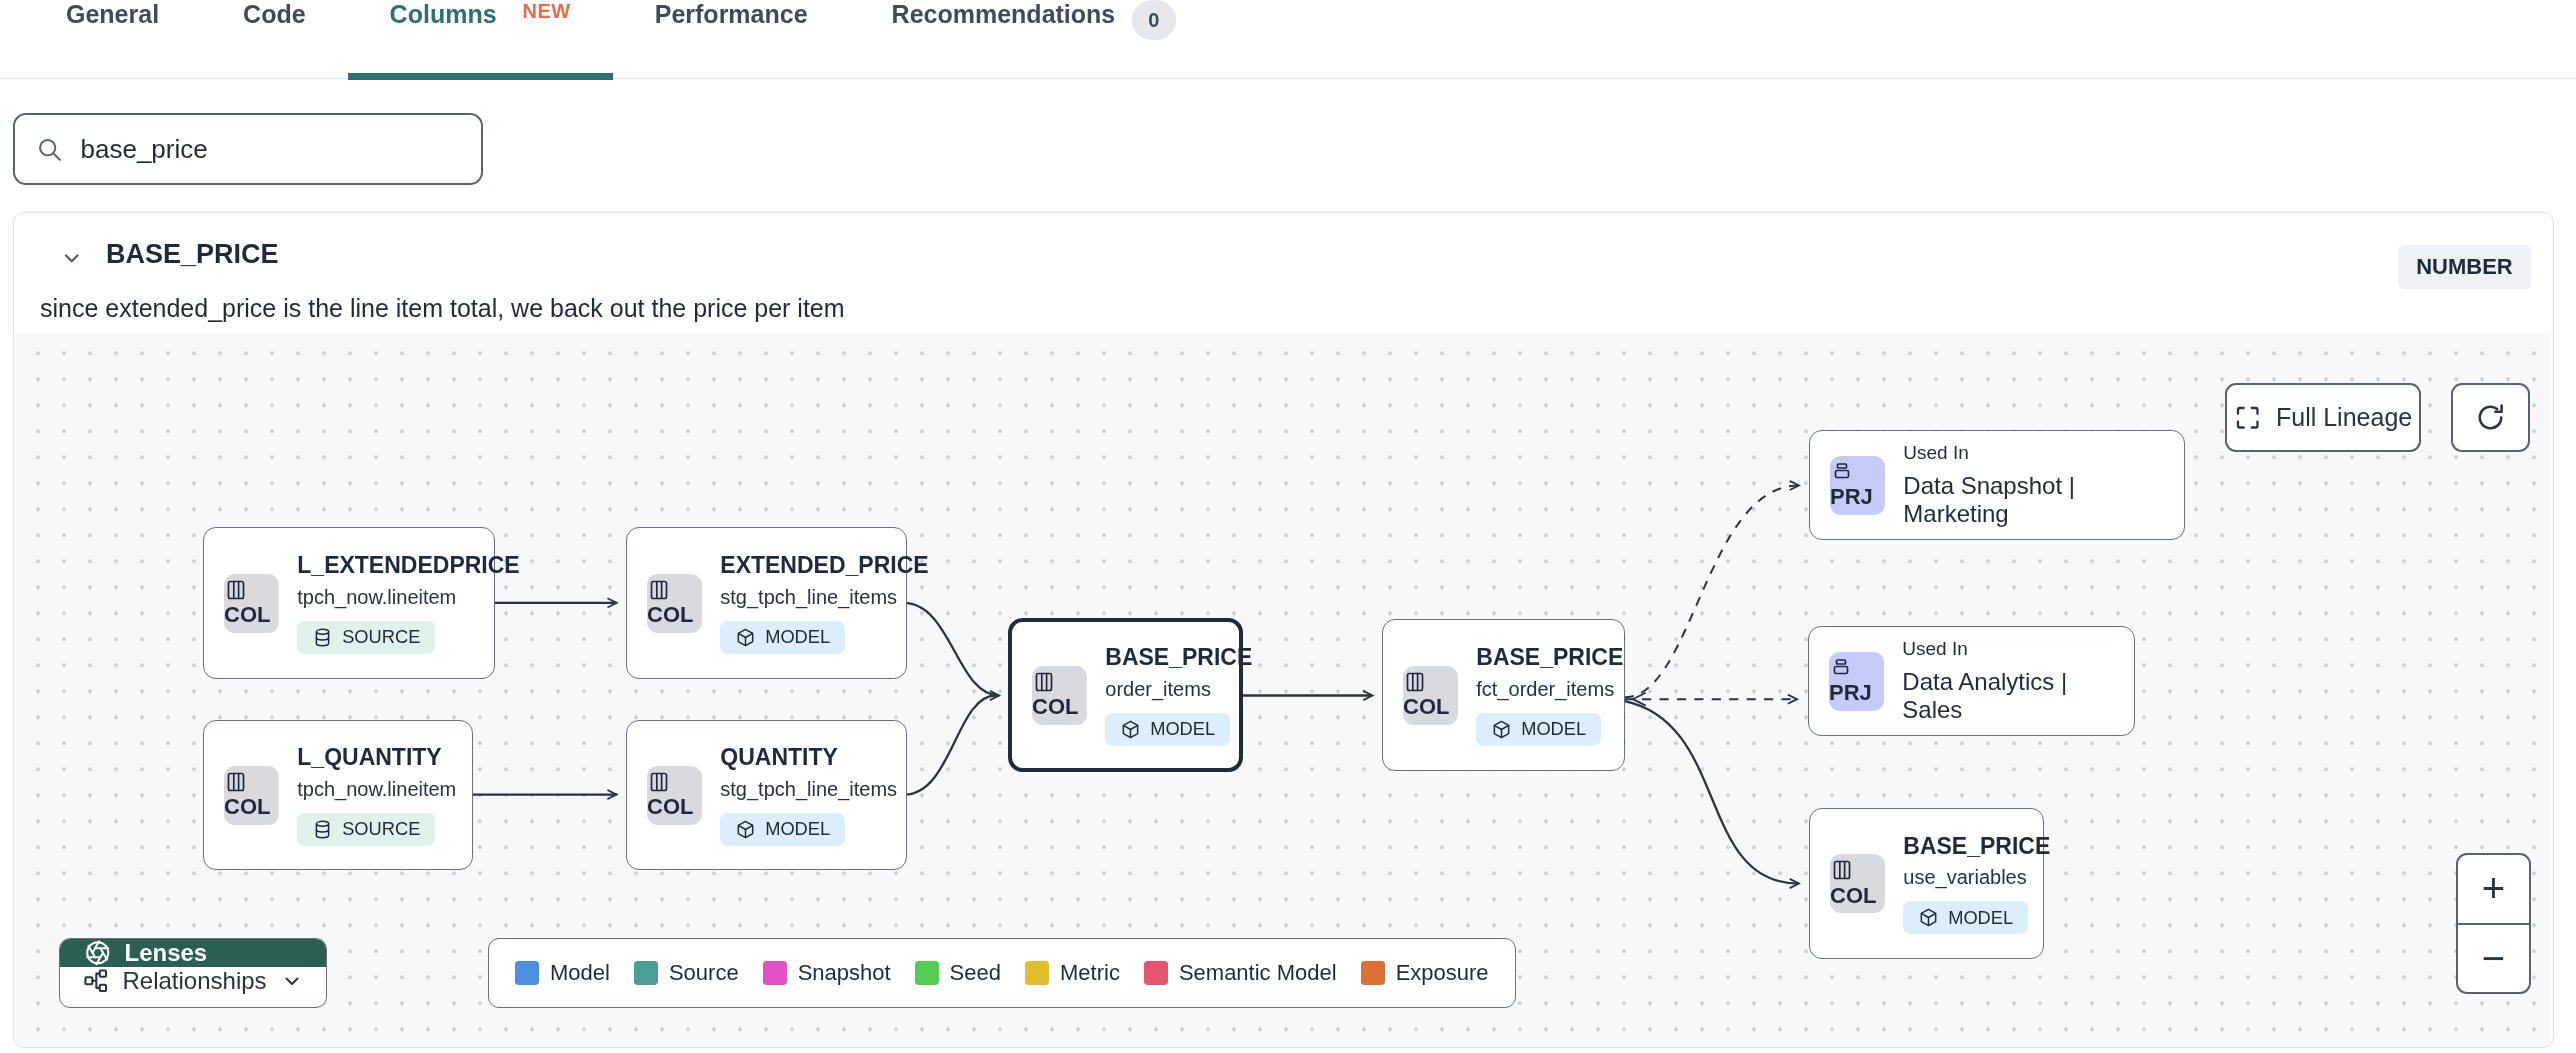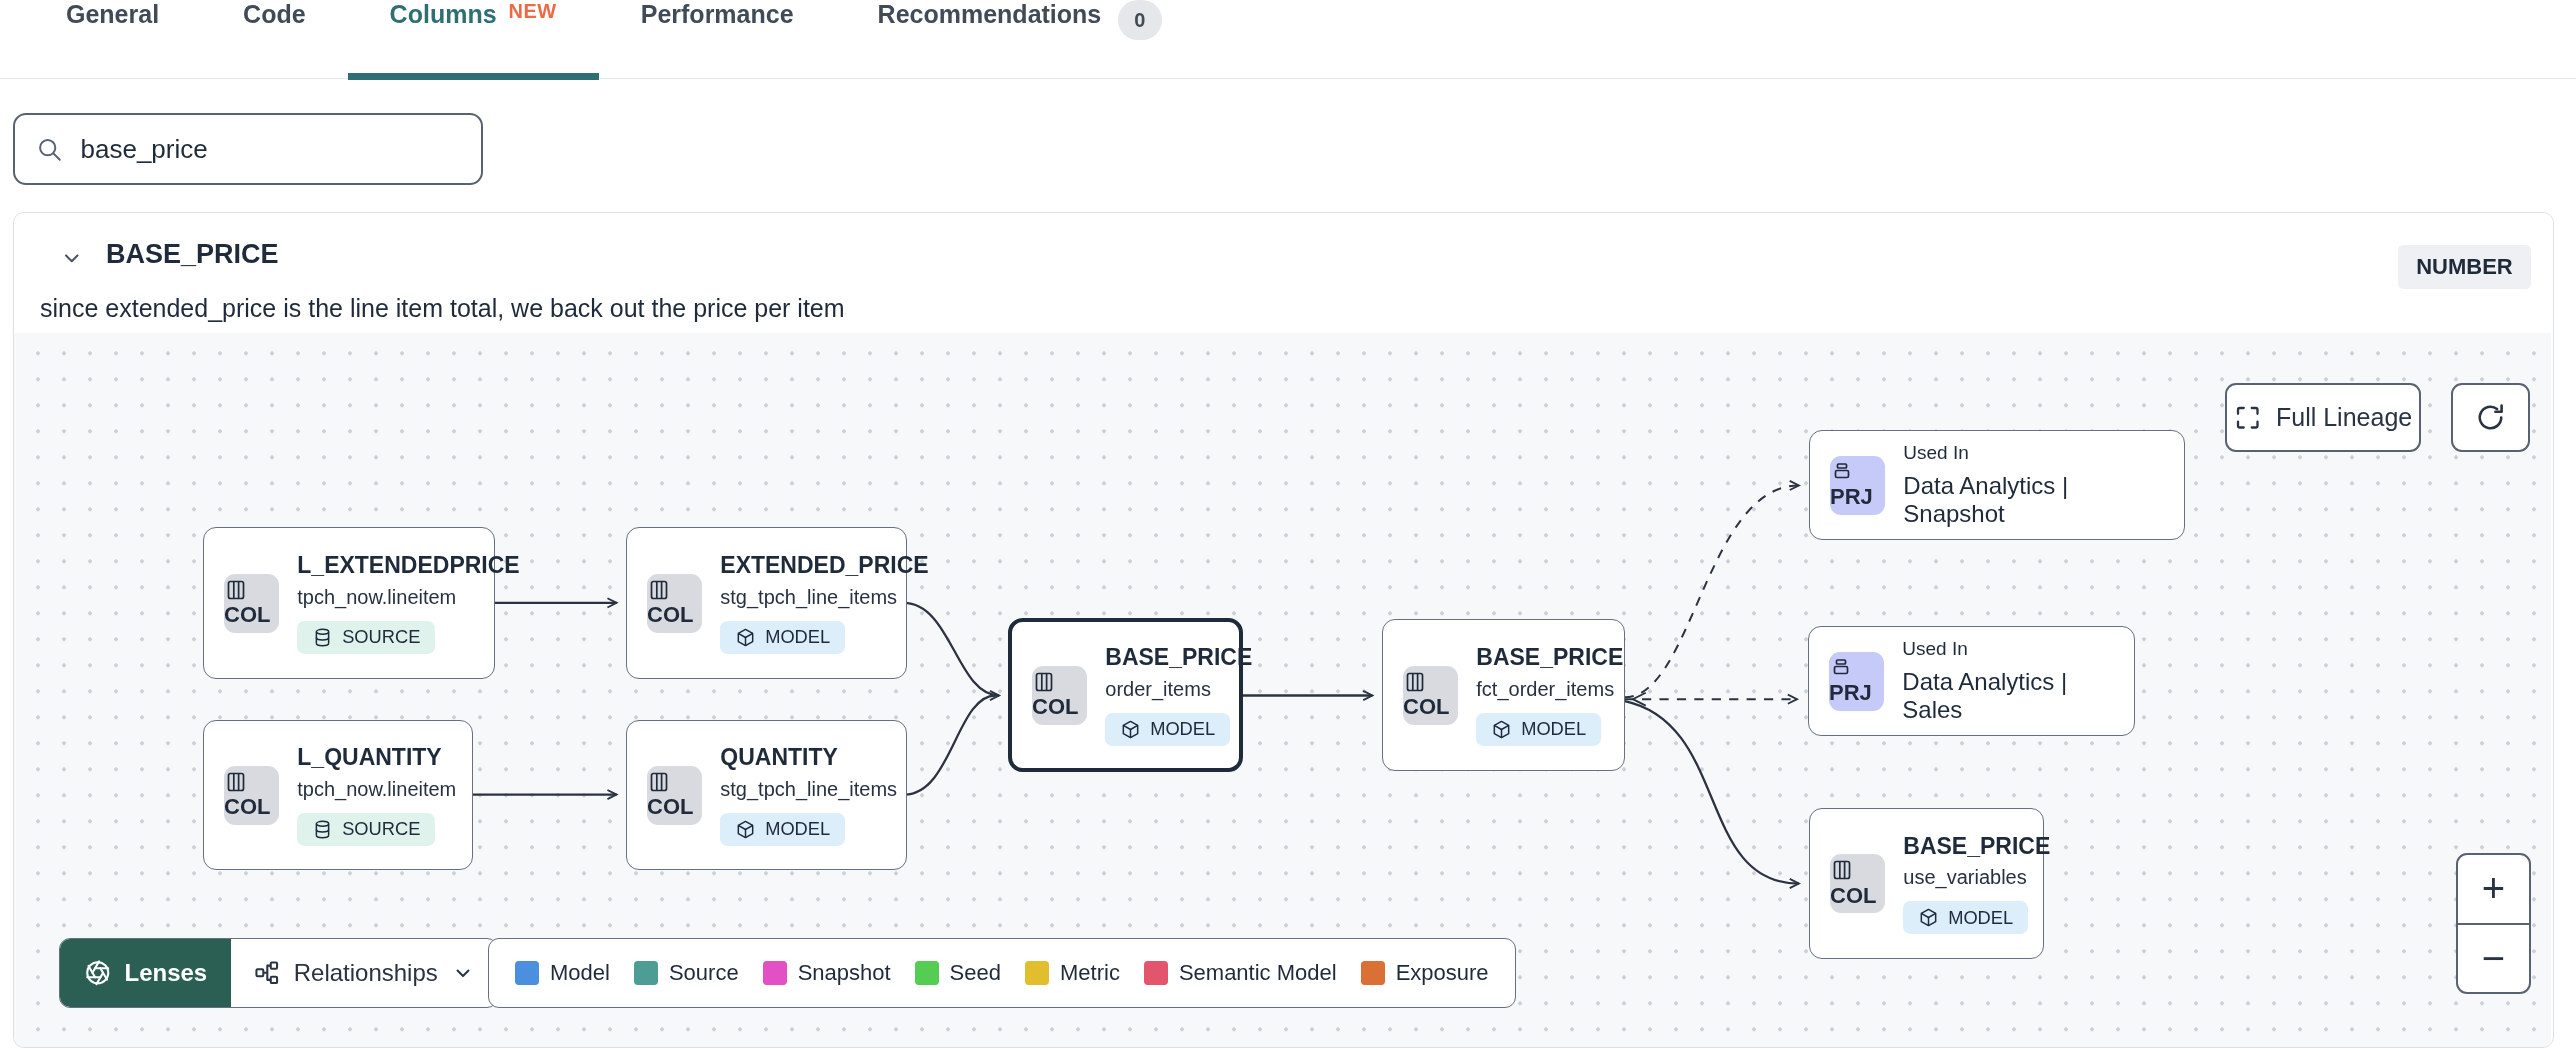--- a/index.html
+++ b/index.html
@@ -8,21 +8,21 @@
   body { position:relative; }
 
   
   .tabs { position:absolute; top:0; left:0; right:0; height:79px;
     border-bottom:1.8px solid #e6e9ec; display:flex; align-items:stretch; padding-left:24px; }
   .tab { position:relative; display:flex; align-items:flex-start; padding:0 42px;
     font-size:25px; font-weight:600; color:#414b57; cursor:pointer; }
   .tab.active { color:#2e6f74; }
   .tab.active::after { content:""; position:absolute; left:0; right:0; bottom:-1.8px;
     height:6.4px; background:#2e6f74; }
-  .tab .new-badge { margin-left:12px; font-size:20px; font-weight:700; color:#ed6a45; letter-spacing:0.5px; }
+  .tab .new-badge { margin-left:26px; font-size:20px; font-weight:700; color:#ed6a45; letter-spacing:0.5px; }
   .tab .count-pill { margin-left:16.5px; background:#e5e7ea; color:#414b57; border-radius:22px;
     min-width:44px; height:40px; display:flex; align-items:center; justify-content:center;
     font-size:20px; font-weight:600; padding:0 13px; }
 
   
   .search { position:absolute; top:113px; left:13px; width:470px; height:72px;
     border:2.3px solid #596270; border-radius:13px; background:#fff;
     display:flex; align-items:center; padding:0 20px; gap:16.5px; }
   .search input { border:none; outline:none; font-size:26px; color:#1f2a3a; width:100%;
     font-family:"Liberation Sans", sans-serif; background:transparent; }
@@ -66,21 +66,21 @@
   .btn { position:absolute; z-index:3; background:#fff; border:2.3px solid #596270;
     border-radius:11px; display:flex; align-items:center; justify-content:center;
     gap:14.7px; font-size:25px; font-weight:500; color:#2a3342; cursor:pointer; }
   .zoomctl { position:absolute; z-index:3; width:75px; height:141px; background:#fff;
     border:2.3px solid #596270; border-radius:11px; display:flex; flex-direction:column; overflow:hidden; }
   .zoomctl .zbtn { flex:1; display:flex; align-items:center; justify-content:center;
     font-size:40px; color:#2a3342; cursor:pointer; }
   .zoomctl .zbtn:first-child { border-bottom:2.3px solid #596270; }
 
   .tgroup { position:absolute; z-index:3; height:70px; display:flex; align-items:stretch;
-    border:1.8px solid #667081; border-radius:11px; overflow:hidden; background:#fff; }
+    border:1.8px solid #667081; border-radius:11px; overflow:hidden; background:#fff;flex-direction:column; }
   .lenses { background:#2b5f54; color:#fff; display:flex; align-items:center; gap:13px;
     padding:0 24px; font-size:24px; font-weight:600; cursor:pointer; }
   .rel { display:flex; align-items:center; gap:13px; padding:0 22px; font-size:24px;
     color:#2a3342; cursor:pointer; }
 
   .legend { position:absolute; z-index:3; height:70px; display:flex; align-items:center;
     gap:24px; padding:0 26px; background:#fff; border:1.8px solid #667081; border-radius:11px;
     font-size:22px; color:#1f2a3a; }
   .litem { display:flex; align-items:center; }
   .sw { width:24px; height:24px; border-radius:3.7px; display:inline-block; margin-right:11px; }
@@ -288,21 +288,21 @@
     <div class="lnode" style="left:1795px;top:97px;width:376px;height:110px;">
       <div class="chip prj">
         <svg class="icon" width="24" height="24" viewBox="0 0 24 24" fill="none" stroke="#1f2a3a" stroke-width="1.7" stroke-linejoin="round">
             <rect x="7.5" y="4" width="9" height="4" rx="1"></rect>
             <rect x="5.5" y="10.5" width="13" height="7" rx="1.5"></rect>
           </svg>
         <span>PRJ</span>
       </div>
       <div class="nbody">
         <div class="plabel">Used In</div>
-        <div class="ptitle">Data Analytics | Snapshot</div>
+        <div class="ptitle">Data Snapshot | Marketing</div>
       </div>
     </div>
 
     <div class="lnode" style="left:1794px;top:293px;width:327px;height:110px;">
       <div class="chip prj">
         <svg class="icon" width="24" height="24" viewBox="0 0 24 24" fill="none" stroke="#1f2a3a" stroke-width="1.7" stroke-linejoin="round">
             <rect x="7.5" y="4" width="9" height="4" rx="1"></rect>
             <rect x="5.5" y="10.5" width="13" height="7" rx="1.5"></rect>
           </svg>
         <span>PRJ</span>

